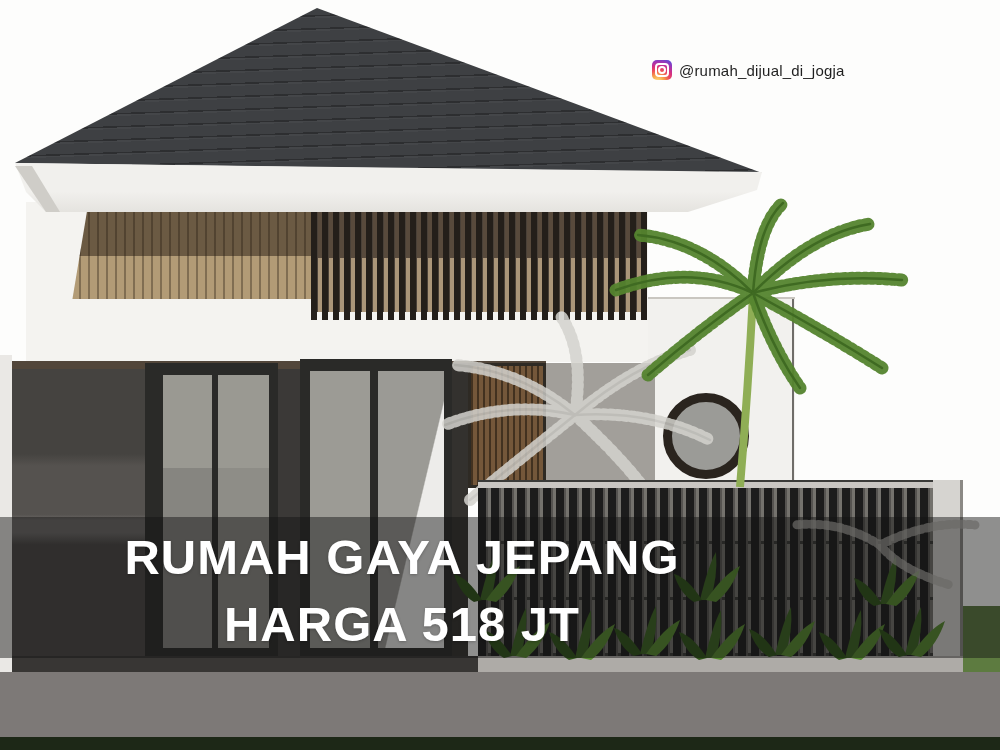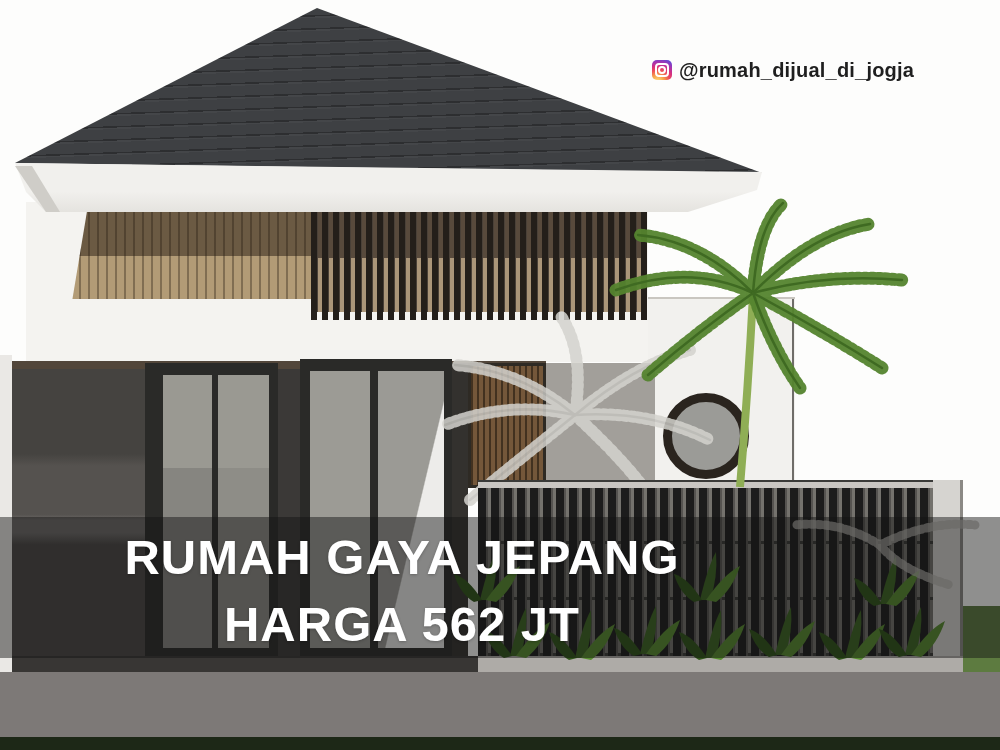--- a/index.html
+++ b/index.html
@@ -82,21 +82,21 @@
   .caption{left:0;top:524px;width:804px;text-align:center;color:#ffffff;
         font-size:49px;font-weight:700;line-height:67px;letter-spacing:1px;
         text-shadow:0 1px 3px rgba(0,0,0,.25);}
 
   
   .watermark{left:652px;top:58px;height:24px;display:flex;align-items:center;gap:7px;}
   .ig-icon{position:relative;width:20px;height:20px;border-radius:5px;
         background:radial-gradient(circle at 28% 110%,#fed373 8%,#f6a14b 26%,#ef4e57 45%,#d62f7f 60%,#9b36b7 78%,#5851db 95%);}
   .ig-frame{position:absolute;inset:3px;border:2px solid #fff;border-radius:4px;}
   .ig-lens{position:absolute;left:6px;top:6px;width:8px;height:8px;border:2px solid #fff;border-radius:50%;box-sizing:border-box;}
-  .wm-text{font-size:20px;font-weight:700;color:#1f1f1f;letter-spacing:.2px;}
+  .wm-text{font-size:15px;font-weight:400;color:#1f1f1f;letter-spacing:.2px;}
 
   svg{position:absolute;left:0;top:0;}
 </style>
 </head>
 <body>
 
 <div class="stage">
 
   <div class="abs upwall"></div>
   <div class="abs recess"></div>
@@ -205,21 +205,21 @@
     </g>
   </svg>
 
   <div class="abs overlay"></div>
 
   <div class="abs bottom-wall"></div>
   <div class="abs bottom-strip"></div>
 
   <div class="abs caption">
     <div>RUMAH GAYA JEPANG</div>
-    <div>HARGA 562 JT</div>
+    <div>HARGA 518 JT</div>
   </div>
 
   <div class="abs watermark">
     <div class="ig-icon">
       <div class="ig-frame"></div>
       <div class="ig-lens"></div>
     </div>
     <span class="wm-text">@rumah_dijual_di_jogja</span>
   </div>
 

